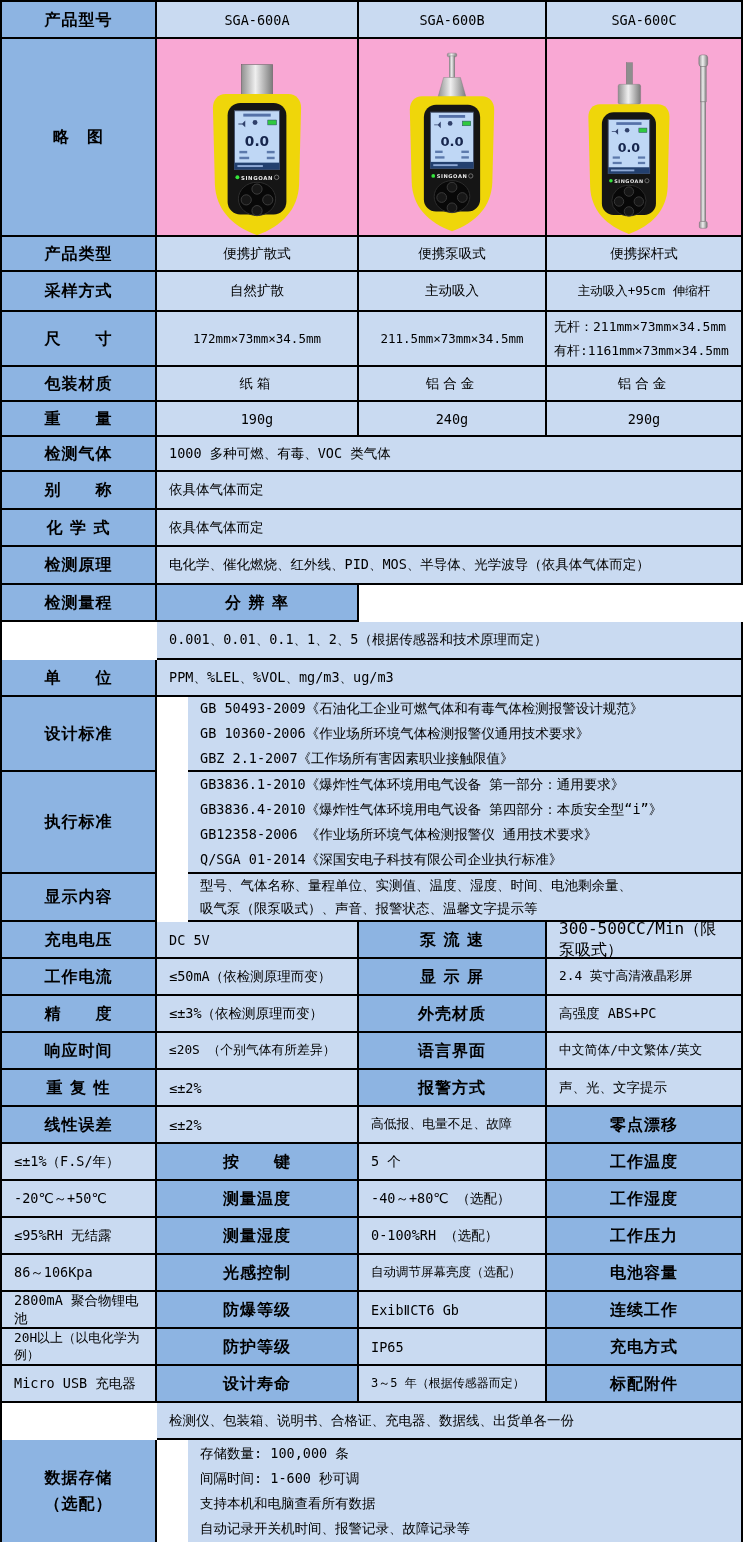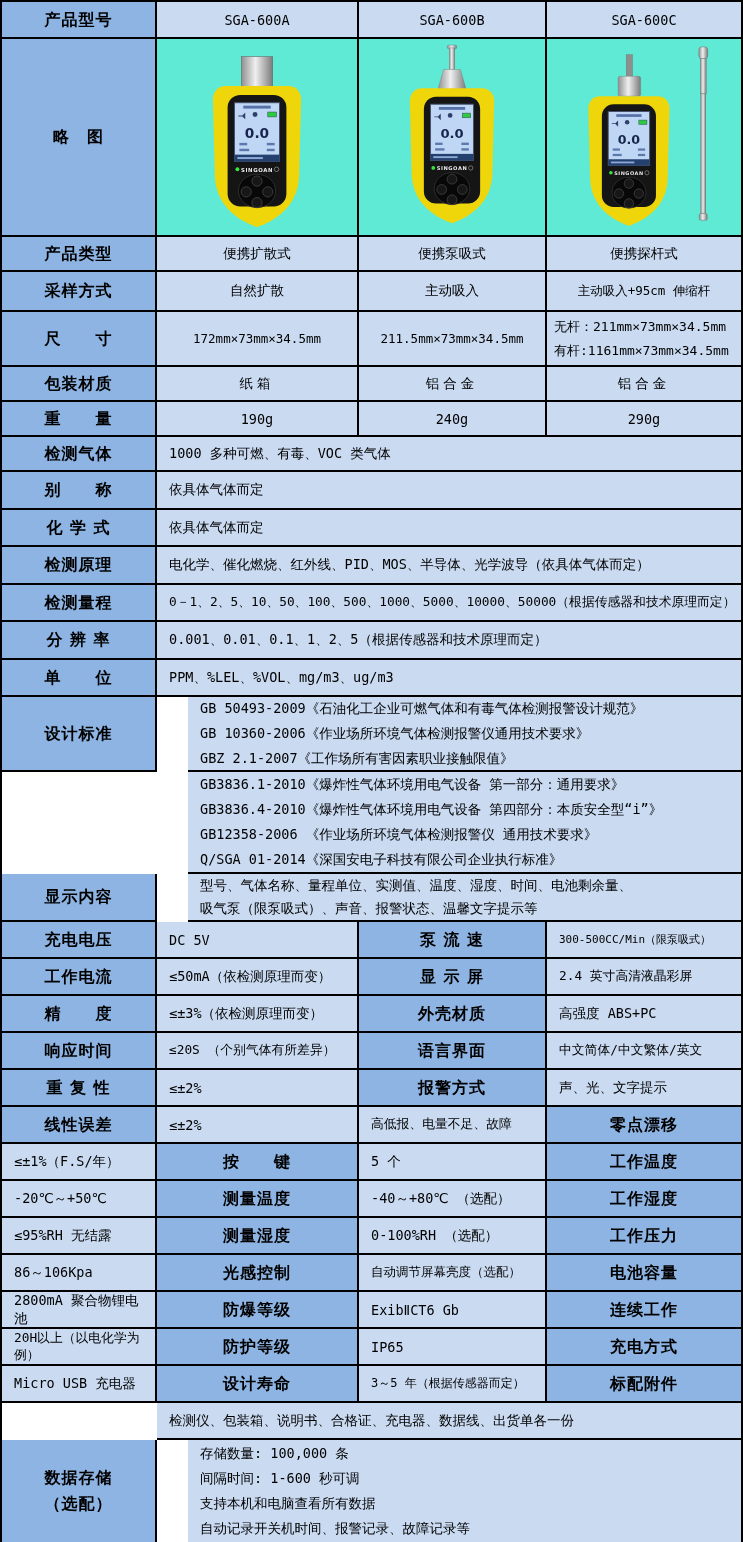--- a/index.html
+++ b/index.html
@@ -33,21 +33,21 @@
     line-height:1.6;
   }
   .val{
     background:#C9DAF1;
     font-size:13.5px;
     font-family:"DejaVu Sans Mono","DejaVu Sans",monospace;
   }
   .c{justify-content:center;text-align:center;}
   .l{justify-content:flex-start;text-align:left;padding-left:12px;padding-right:12px;}
   .sp3{grid-column:2 / span 3;}
-  .img{background:#5eead4;justify-content:center;align-items:flex-start;padding-top:2px;}
+  .img{background:#f9a8d4;justify-content:center;align-items:flex-start;padding-top:10px;}
   .multi{flex-direction:column;align-items:flex-start;justify-content:center;line-height:25px;margin-left:31px;}
   .size3{flex-direction:column;align-items:flex-start;justify-content:center;line-height:24px;padding-left:7px;padding-right:2px;font-size:13px;}
   .nowrap{white-space:nowrap;}
 </style>
 </head>
 <body>
 
 <div class="page">
 <div class="tbl">
 
@@ -208,52 +208,52 @@
   <div class="cell lbl">别　　称</div>
   <div class="cell val l sp3">依具体气体而定</div>
 
   <div class="cell lbl">化 学 式</div>
   <div class="cell val l sp3">依具体气体而定</div>
 
   <div class="cell lbl">检测原理</div>
   <div class="cell val l sp3">电化学、催化燃烧、红外线、PID、MOS、半导体、光学波导（依具体气体而定）</div>
 
   <div class="cell lbl">检测量程</div>
-  <div class="cell val l sp3 nowrap" style="font-size:12.8px">0－1、2、5、10、50、100、500、1000、5000、10000、50000（根据传感器和技术原理而定）</div>
 
   <div class="cell lbl">分 辨 率</div>
   <div class="cell val l sp3">0.001、0.01、0.1、1、2、5（根据传感器和技术原理而定）</div>
 
   <div class="cell lbl">单　　位</div>
   <div class="cell val l sp3">PPM、%LEL、%VOL、mg/m3、ug/m3</div>
 
   <div class="cell lbl">设计标准</div>
   <div class="cell val l sp3 multi">
     <div>GB 50493-2009《石油化工企业可燃气体和有毒气体检测报警设计规范》</div>
     <div>GB 10360-2006《作业场所环境气体检测报警仪通用技术要求》</div>
     <div>GBZ 2.1-2007《工作场所有害因素职业接触限值》</div>
   </div>
 
+  <div class="cell lbl">执行标准</div>
   <div class="cell val l sp3 multi">
     <div>GB3836.1-2010《爆炸性气体环境用电气设备  第一部分：通用要求》</div>
     <div>GB3836.4-2010《爆炸性气体环境用电气设备  第四部分：本质安全型“i”》</div>
     <div>GB12358-2006 《作业场所环境气体检测报警仪  通用技术要求》</div>
     <div>Q/SGA 01-2014《深国安电子科技有限公司企业执行标准》</div>
   </div>
 
   <div class="cell lbl">显示内容</div>
   <div class="cell val l sp3 multi" style="line-height:23px">
     <div>型号、气体名称、量程单位、实测值、温度、湿度、时间、电池剩余量、</div>
     <div>吸气泵（限泵吸式）、声音、报警状态、温馨文字提示等</div>
   </div>
 
   <div class="cell lbl">充电电压</div>
   <div class="cell val l">DC 5V</div>
   <div class="cell lbl">泵 流 速</div>
-  <div class="cell val l" style="font-size:11px">300-500CC/Min（限泵吸式）</div>
+  <div class="cell val l" style="font-size:16px">300-500CC/Min（限泵吸式）</div>
 
   <div class="cell lbl">工作电流</div>
   <div class="cell val l">≤50mA（依检测原理而变）</div>
   <div class="cell lbl">显 示 屏</div>
   <div class="cell val l" style="font-size:12.8px">2.4 英寸高清液晶彩屏</div>
 
   <div class="cell lbl">精　　度</div>
   <div class="cell val l">≤±3%（依检测原理而变）</div>
   <div class="cell lbl">外壳材质</div>
   <div class="cell val l">高强度 ABS+PC</div>

